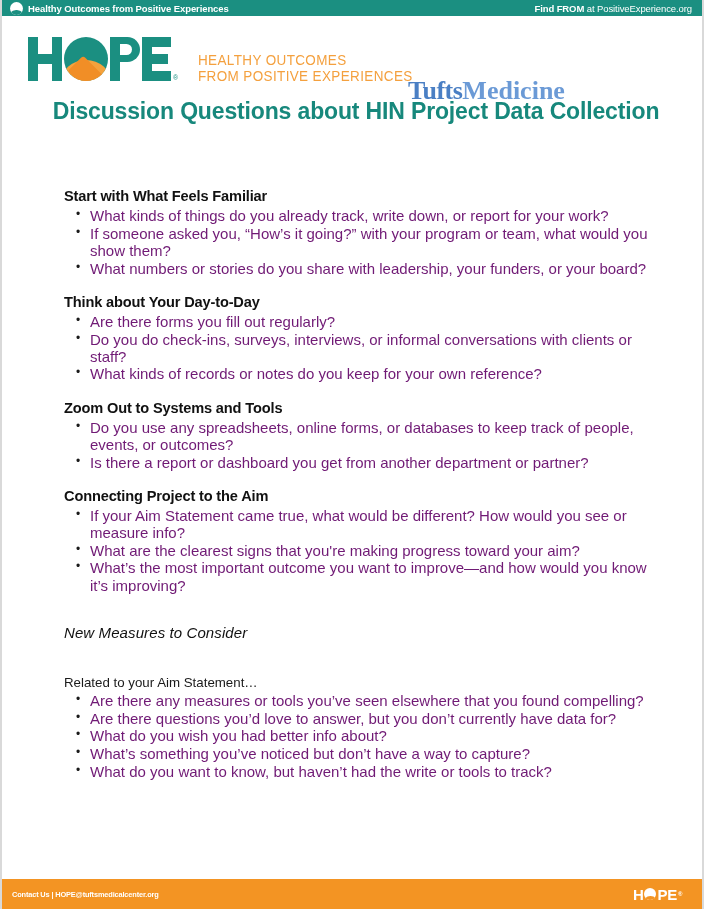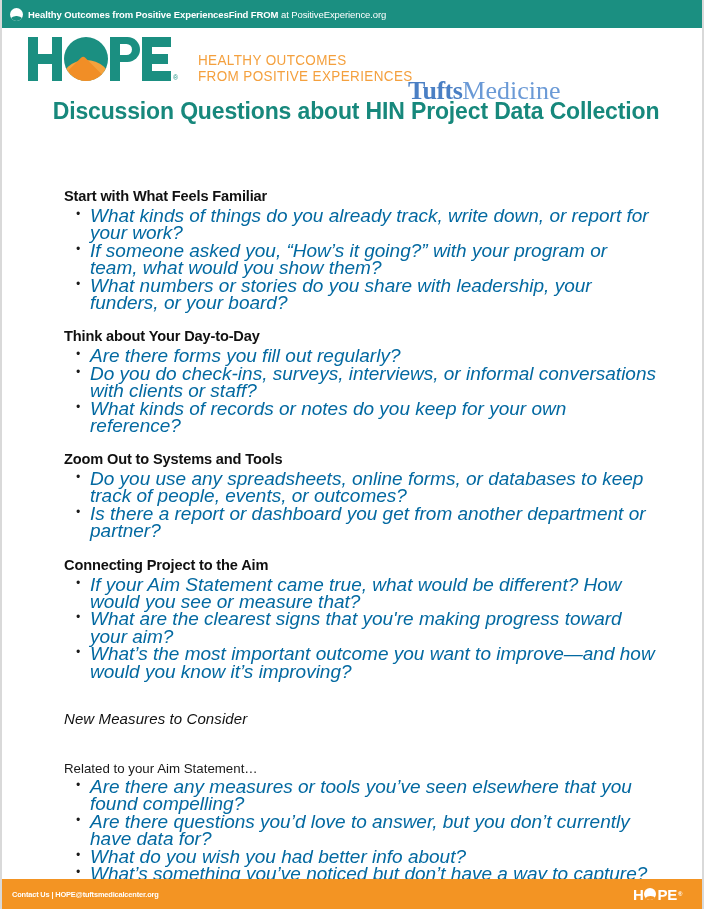--- a/index.html
+++ b/index.html
@@ -19,25 +19,25 @@
     border-left: 2px solid #d9d9d9;
     border-right: 2px solid #d9d9d9;
     box-sizing: border-box;
     overflow: hidden;
   }
 
   
   .topbar {
     position: absolute;
     left: 0; right: 0; top: 0;
-    height: 28px;
+    height: 16px;
     background: #1b8f81;
     display: flex;
     align-items: center;
-    justify-content: flex-start;
+    justify-content: space-between;
     padding: 0 10px 0 8px;
     box-sizing: border-box;
   }
   .topbar-left {
     display: flex;
     align-items: center;
     gap: 5px;
   }
   .topbar-text {
     color: #ffffff;
@@ -217,21 +217,21 @@
     position: absolute;
     left: 394px;
     top: 54px;
     font-family: "Liberation Serif", serif;
     font-size: 26px;
     line-height: 26px;
     color: #5b8ccb;
     white-space: nowrap;
   }
   .tufts b { font-weight: bold; color: #4a7fc4; letter-spacing: -0.5px; margin-left: 12px; }
-  .tufts span { font-weight: normal; color: #6b9ad6; }
+  .tufts span { font-weight: bold; color: #6b9ad6; }
 
   
   .doc-title {
     position: absolute;
     left: 8px; right: 0;
     top: 98px;
     text-align: center;
     color: #17887c;
     font-size: 23px;
     font-weight: bold;
@@ -269,25 +269,24 @@
     letter-spacing: 0.1px;
   }
   ul.qlist {
     list-style: none;
     margin: 0 0 17px 0;
     padding: 0;
   }
   ul.qlist li {
     position: relative;
     padding-left: 26px;
-    font-size: 19px;
+    font-size: 15px;
     line-height: 17.2px;
-    color: #0369a1;
+    color: #701a75;
     margin-bottom: 0.5px;
-    font-style: italic;
   }
   ul.qlist li::before {
     content: "\2022";
     position: absolute;
     left: 12px;
     top: -1px;
     font-size: 12px;
     color: #1a1a1a;
   }
   .plain-line {
@@ -427,21 +426,21 @@
       <div class="sec-head">Zoom Out to Systems and Tools</div>
       <ul class="qlist">
         <li>Do you use any spreadsheets, online forms, or databases to keep track of people, events, or outcomes?</li>
         <li>Is there a report or dashboard you get from another department or partner?</li>
       </ul>
     </div>
 
     <div class="section">
       <div class="sec-head">Connecting Project to the Aim</div>
       <ul class="qlist">
-        <li>If your Aim Statement came true, what would be different? How would you see or measure that?</li>
+        <li>If your Aim Statement came true, what would be different? How would you see or measure info?</li>
         <li>What are the clearest signs that you're making progress toward your aim?</li>
         <li>What’s the most important outcome you want to improve—and how would you know it’s improving?</li>
       </ul>
     </div>
 
     <div class="spacer-sm"></div>
 
     <div class="section">
       <div class="sec-head italic">New Measures to Consider</div>
       <div class="spacer-lg"></div>

